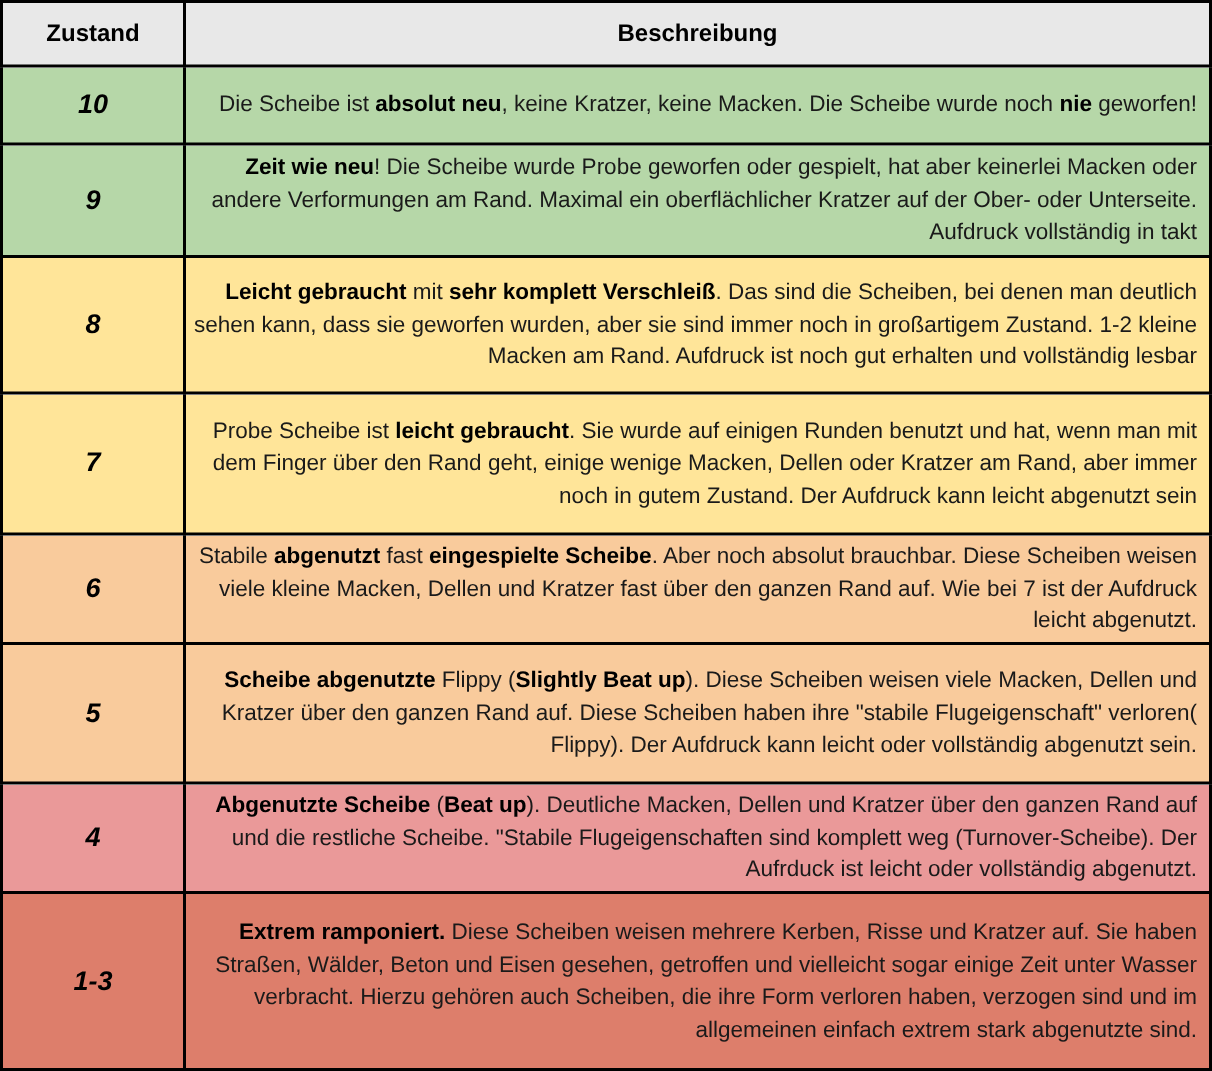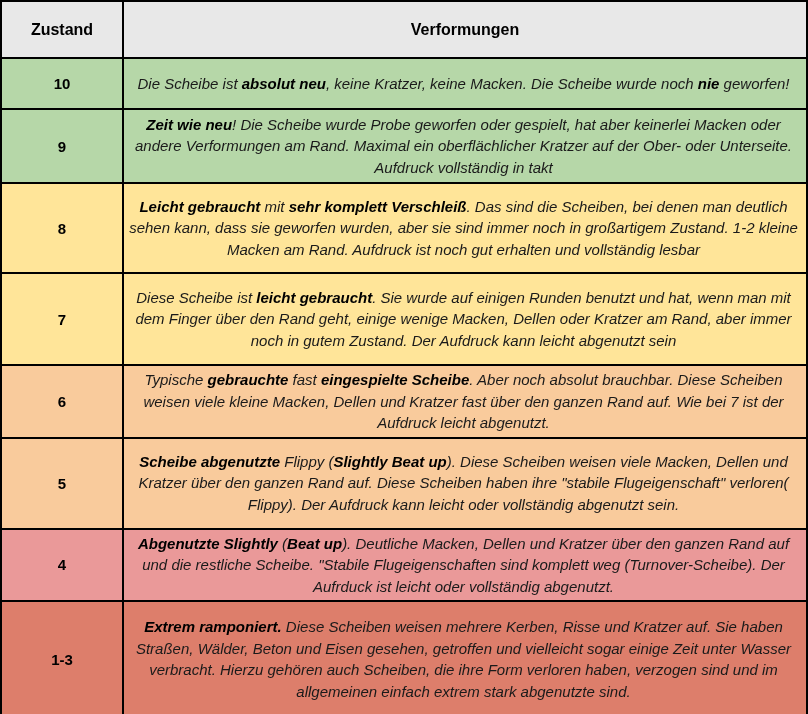--- a/index.html
+++ b/index.html
@@ -16,86 +16,86 @@
     height:714px;
     box-sizing:border-box;
   }
   table.grading th,
   table.grading td{
     border:2px solid var(--border-color);
     box-sizing:border-box;
     overflow:hidden;
   }
   table.grading thead tr{
-    height:57px;
+    height:43px;
     background:var(--header-bg);
   }
   table.grading th{
     font-size:16px;
     font-weight:bold;
     text-align:center;
     vertical-align:middle;
     color:#000000;
   }
   .col-grade{width:122px;}
   td.grade-cell{
     text-align:center;
     vertical-align:middle;
     font-weight:bold;
-    font-size:15px;
+    font-size:18px;
     color:#000000;
+    font-style:italic;
   }
   td.desc-cell{
     font-size:15px;
     line-height:21.5px;
     padding:3px 8px 3px 5px;
-    text-align:center;
+    text-align:right;
     vertical-align:middle;
     color:#1a1a1a;
-    font-style:italic;
   }
   td.desc-cell b{color:#000000;}
 </style>
 </head>
 <body>
 
 <table class="grading">
   <thead>
     <tr>
       <th class="col-grade">Zustand</th>
-      <th class="col-desc">Verformungen</th>
+      <th class="col-desc">Beschreibung</th>
     </tr>
   </thead>
   <tbody id="tbody">
       <tr style="height: 51px; background-color: rgb(182, 215, 168);">
         <td class="grade-cell">10</td>
         <td class="desc-cell"><span>Die Scheibe ist </span><b>absolut neu</b><span>, keine Kratzer, keine Macken. Die Scheibe wurde noch </span><b>nie</b><span> geworfen!</span></td>
       </tr>
       <tr style="height: 74px; background-color: rgb(182, 215, 168);">
         <td class="grade-cell">9</td>
         <td class="desc-cell"><b>Zeit wie neu</b><span>! Die Scheibe wurde Probe geworfen oder gespielt, hat aber keinerlei Macken oder andere Verformungen am Rand. Maximal ein oberflächlicher Kratzer auf der Ober- oder Unterseite. Aufdruck vollständig in takt</span></td>
       </tr>
       <tr style="height: 90px; background-color: rgb(255, 229, 153);">
         <td class="grade-cell">8</td>
         <td class="desc-cell"><b>Leicht gebraucht</b><span> mit </span><b>sehr komplett Verschleiß</b><span>. Das sind die Scheiben, bei denen man deutlich sehen kann, dass sie geworfen wurden, aber sie sind immer noch in großartigem Zustand. 1-2 kleine Macken am Rand. Aufdruck ist noch gut erhalten und vollständig lesbar</span></td>
       </tr>
       <tr style="height: 92px; background-color: rgb(255, 229, 153);">
         <td class="grade-cell">7</td>
-        <td class="desc-cell"><span>Diese Scheibe ist </span><b>leicht gebraucht</b><span>. Sie wurde auf einigen Runden benutzt und hat, wenn man mit dem Finger über den Rand geht, einige wenige Macken, Dellen oder Kratzer am Rand, aber immer noch in gutem Zustand. Der Aufdruck kann leicht abgenutzt sein</span></td>
+        <td class="desc-cell"><span>Probe Scheibe ist </span><b>leicht gebraucht</b><span>. Sie wurde auf einigen Runden benutzt und hat, wenn man mit dem Finger über den Rand geht, einige wenige Macken, Dellen oder Kratzer am Rand, aber immer noch in gutem Zustand. Der Aufdruck kann leicht abgenutzt sein</span></td>
       </tr>
       <tr style="height: 72px; background-color: rgb(249, 203, 156);">
         <td class="grade-cell">6</td>
-        <td class="desc-cell"><span>Typische </span><b>gebrauchte</b><span> fast </span><b>eingespielte Scheibe</b><span>. Aber noch absolut brauchbar. Diese Scheiben weisen viele kleine Macken, Dellen und Kratzer fast über den ganzen Rand auf. Wie bei 7 ist der Aufdruck leicht abgenutzt.</span></td>
+        <td class="desc-cell"><span>Stabile </span><b>abgenutzt</b><span> fast </span><b>eingespielte Scheibe</b><span>. Aber noch absolut brauchbar. Diese Scheiben weisen viele kleine Macken, Dellen und Kratzer fast über den ganzen Rand auf. Wie bei 7 ist der Aufdruck leicht abgenutzt.</span></td>
       </tr>
       <tr style="height: 91px; background-color: rgb(249, 203, 156);">
         <td class="grade-cell">5</td>
         <td class="desc-cell"><b>Scheibe abgenutzte</b><span> Flippy (</span><b>Slightly Beat up</b><span>). Diese Scheiben weisen viele Macken, Dellen und Kratzer über den ganzen Rand auf. Diese Scheiben haben ihre "stabile Flugeigenschaft" verloren( Flippy). Der Aufdruck kann leicht oder vollständig abgenutzt sein.</span></td>
       </tr>
       <tr style="height: 71px; background-color: rgb(234, 153, 153);">
         <td class="grade-cell">4</td>
-        <td class="desc-cell"><b>Abgenutzte Slightly</b><span> (</span><b>Beat up</b><span>). Deutliche  Macken, Dellen und Kratzer über den ganzen Rand auf und die restliche Scheibe. "Stabile Flugeigenschaften sind komplett weg (Turnover-Scheibe). Der Aufrduck ist leicht oder vollständig abgenutzt.</span></td>
+        <td class="desc-cell"><b>Abgenutzte Scheibe</b><span> (</span><b>Beat up</b><span>). Deutliche  Macken, Dellen und Kratzer über den ganzen Rand auf und die restliche Scheibe. "Stabile Flugeigenschaften sind komplett weg (Turnover-Scheibe). Der Aufrduck ist leicht oder vollständig abgenutzt.</span></td>
       </tr>
       <tr style="height: 116px; background-color: rgb(221, 126, 107);">
         <td class="grade-cell">1-3</td>
         <td class="desc-cell"><b>Extrem ramponiert.</b><span> Diese Scheiben weisen mehrere Kerben, Risse und Kratzer auf. Sie haben Straßen, Wälder, Beton und Eisen gesehen, getroffen und vielleicht sogar einige Zeit unter Wasser verbracht. Hierzu gehören auch Scheiben, die ihre Form verloren haben, verzogen sind und im allgemeinen einfach extrem stark abgenutzte sind.</span></td>
       </tr>
     </tbody>
 </table>
 
 </body></html>

